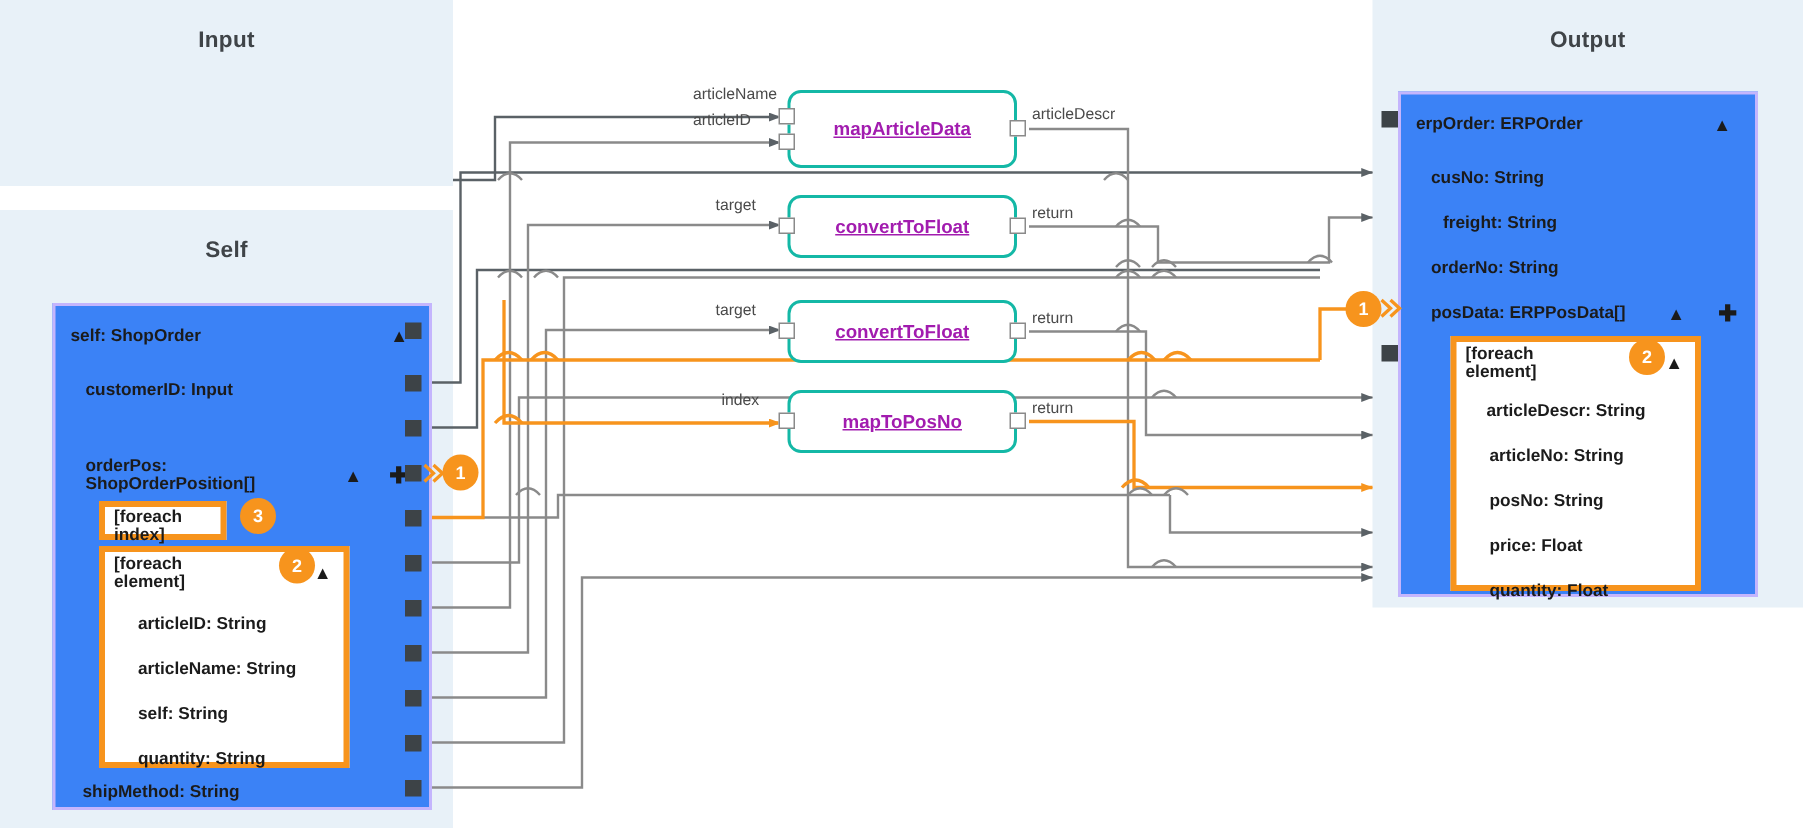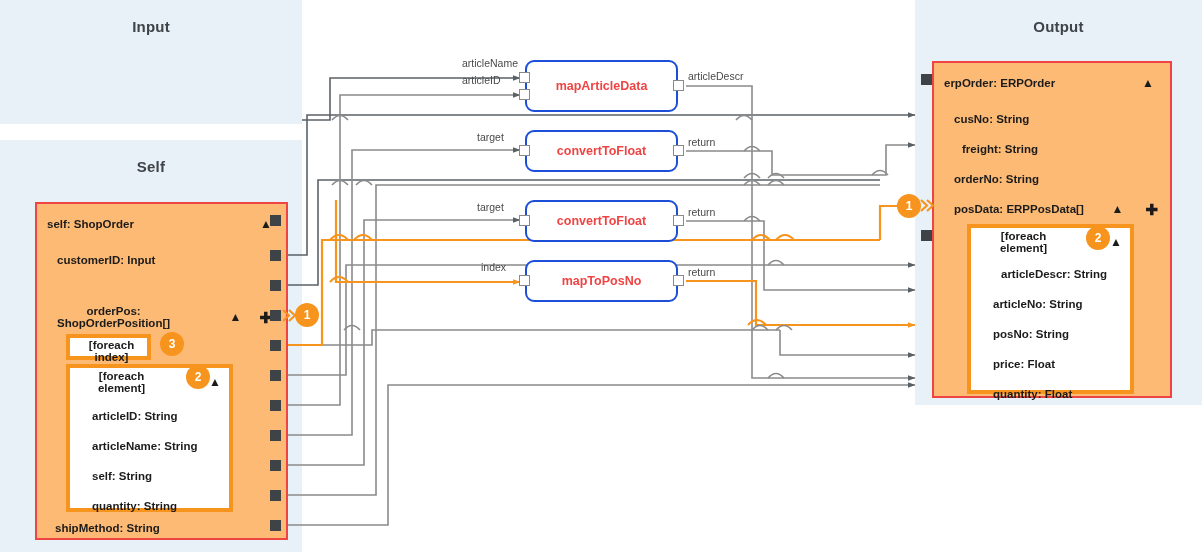--- a/index.html
+++ b/index.html
@@ -4,40 +4,40 @@
 <style>
   html,body{margin:0;padding:0;background:#fff;}
   body{width:1202px;height:552px;position:relative;overflow:hidden;
        font-family:"Liberation Sans",sans-serif;}
   #stage{position:absolute;inset:0;width:1202px;height:552px;}
 
   .panel{position:absolute;background:#e8f1f8;}
   .panel-title{position:absolute;width:100%;text-align:center;top:18px;
     font-size:15px;font-weight:bold;color:#3f4448;letter-spacing:.2px;}
 
-  .card{position:absolute;background:#fdba74;border:2px solid #ef4444;box-sizing:border-box;text-align:center;}
+  .card{position:absolute;background:#3b82f6;border:2px solid #c4b5fd;box-sizing:border-box;}
 
   .row{position:absolute;left:0;right:0;display:flex;align-items:center;
        font-size:11.5px;font-weight:bold;color:#1b1b1b;box-sizing:border-box;}
   .row .lbl{white-space:pre-line;line-height:12.5px;}
 
   .chev{font-size:12px;color:#1b1b1b;line-height:1;font-weight:bold;}
   .plus{font-size:15px;color:#1b1b1b;line-height:1;font-weight:bold;}
 
   .grp{position:absolute;border:4px solid #F7941D;box-sizing:border-box;background:#fff;}
   .grp-hdr{position:absolute;left:0;right:0;top:0;height:26px;display:flex;
            align-items:center;font-size:11.5px;font-weight:bold;color:#1b1b1b;}
 
   .badge{position:absolute;width:24px;height:24px;border-radius:50%;
     background:#F7941D;color:#fff;font-size:12px;font-weight:bold;
     display:flex;align-items:center;justify-content:center;z-index:40;}
 
-  .node{position:absolute;background:#fff;border:2px solid #1d4ed8;border-radius:9px;
+  .node{position:absolute;background:#fff;border:2px solid #14b8a6;border-radius:9px;
         display:flex;align-items:center;justify-content:center;
-        font-size:12.5px;font-weight:bold;color:#ef4444;box-sizing:border-box;z-index:20;}
+        font-size:12.5px;font-weight:bold;color:#a21caf;box-sizing:border-box;z-index:20;text-decoration:underline;}
 
   .port{position:absolute;width:11px;height:11px;border:1.5px solid #8a8a8a;
         background:#fff;box-sizing:border-box;z-index:21;}
   .sq{position:absolute;width:11px;height:11px;background:#3d4347;z-index:22;}
 
   .plabel{position:absolute;font-size:10.5px;color:#4a4a4a;white-space:nowrap;z-index:23;}
 
   svg.wires{position:absolute;left:0;top:0;width:1202px;height:552px;z-index:5;}
   svg.overwires{position:absolute;left:0;top:0;width:1202px;height:552px;z-index:30;
                 pointer-events:none;}
@@ -249,21 +249,21 @@
         <span class="chev">▲</span>
         <span class="plus">✚</span>
       </span>
     </div>
 
     <div class="grp" style="left:33px;top:161px;width:167px;height:170px;">
       <div class="grp-hdr" style="padding:0 8px 0 6px;justify-content:space-between;height:28px;">
         <span>[foreach element]</span>
         <span class="chev" style="margin-left:40px;">▲</span>
       </div>
-      <div class="row" style="top:38px;height:16px;padding-left:30px;">
+      <div class="row" style="top:38px;height:16px;padding-left:20px;">
         <span class="lbl">articleDescr: String</span>
       </div>
       <div class="row" style="top:68px;height:16px;padding-left:22px;">
         <span class="lbl">articleNo: String</span>
       </div>
       <div class="row" style="top:98px;height:16px;padding-left:22px;">
         <span class="lbl">posNo: String</span>
       </div>
       <div class="row" style="top:128px;height:16px;padding-left:22px;">
         <span class="lbl">price: Float</span>

